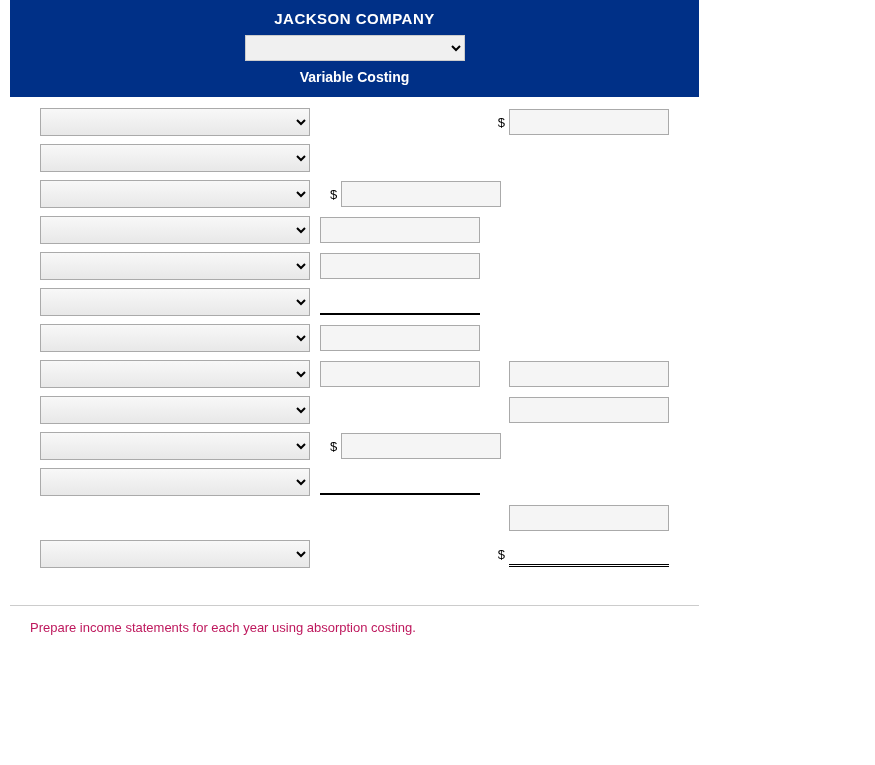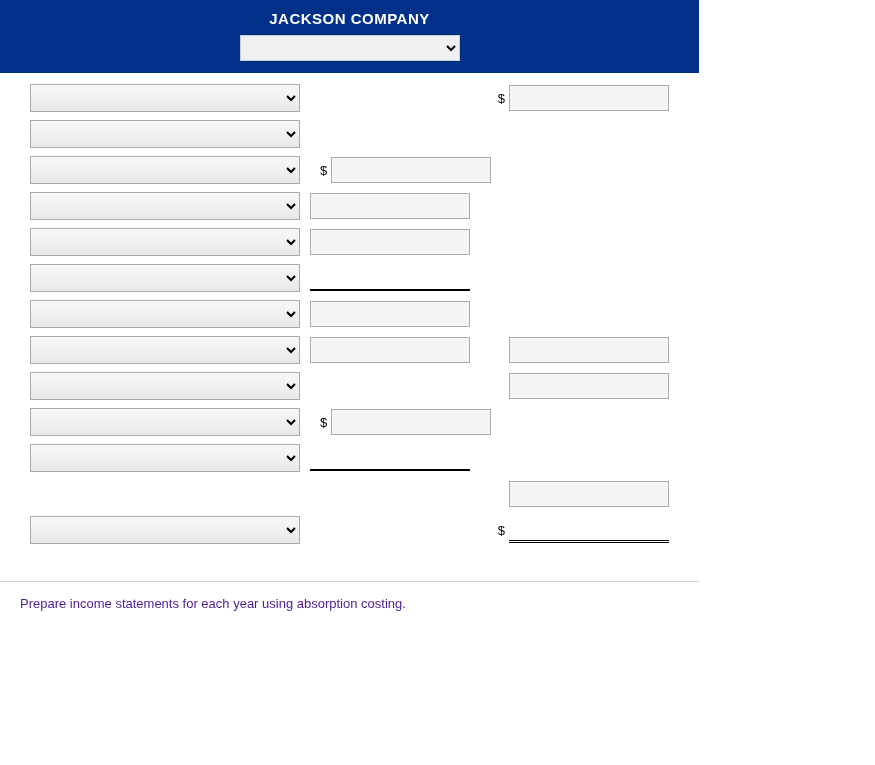--- a/index.html
+++ b/index.html
@@ -7,20 +7,21 @@
       font-family: Arial, sans-serif;
       font-size: 13px;
       background: #fff;
       color: #000;
     }
 
     .page-wrapper {
       width: 699px;
       min-height: 765px;
       background: #fff;
+      padding-left: 10px;
     }
 
     .header-section {
       background: #003087;
       color: #fff;
       text-align: center;
       padding: 10px 20px 12px 20px;
     }
 
     .header-section .company-name {
@@ -126,37 +127,38 @@
       border-left: none;
       border-right: none;
       border-bottom: 3px double #000;
       background: transparent;
     }
 
     .bottom-note {
       border-top: 1px solid #ccc;
       padding: 14px 20px;
       font-size: 13px;
-      color: #4c1d95;
+      color: #be185d;
       margin-top: 10px;
     }
 
   </style>
 </head>
 <body>
 
 <div class="page-wrapper">
 
   <div class="header-section">
     <div class="company-name">JACKSON COMPANY</div>
     <div class="header-select-row">
       <select class="header-select">
         <option value=""></option>
       </select>
     </div>
+    <div class="costing-label">Variable Costing</div>
   </div>
 
   <div class="content-area">
 
     <div class="form-row">
       <select class="select-field"><option value=""></option></select>
       <div class="spacer"></div>
       <div class="col-right">
         <span class="dollar-sign">$</span>
         <input type="text" class="input-field input-lg" value="" style="">

